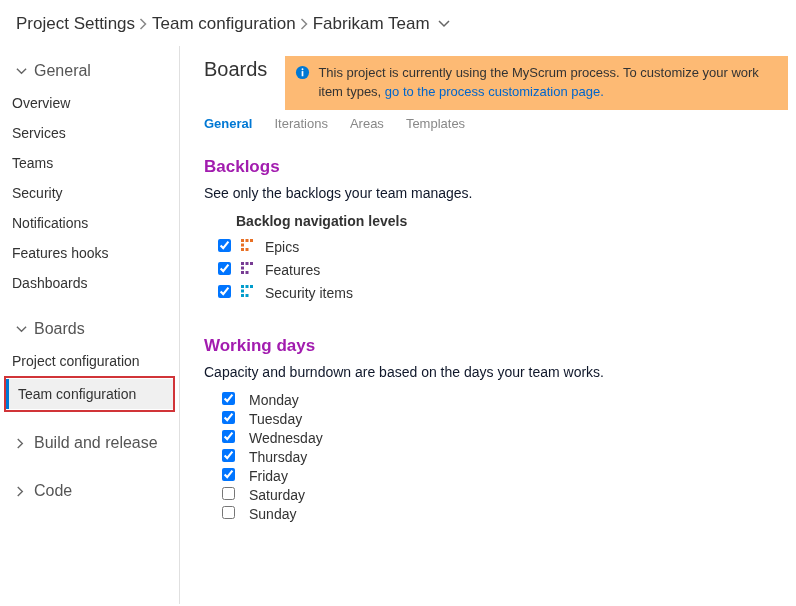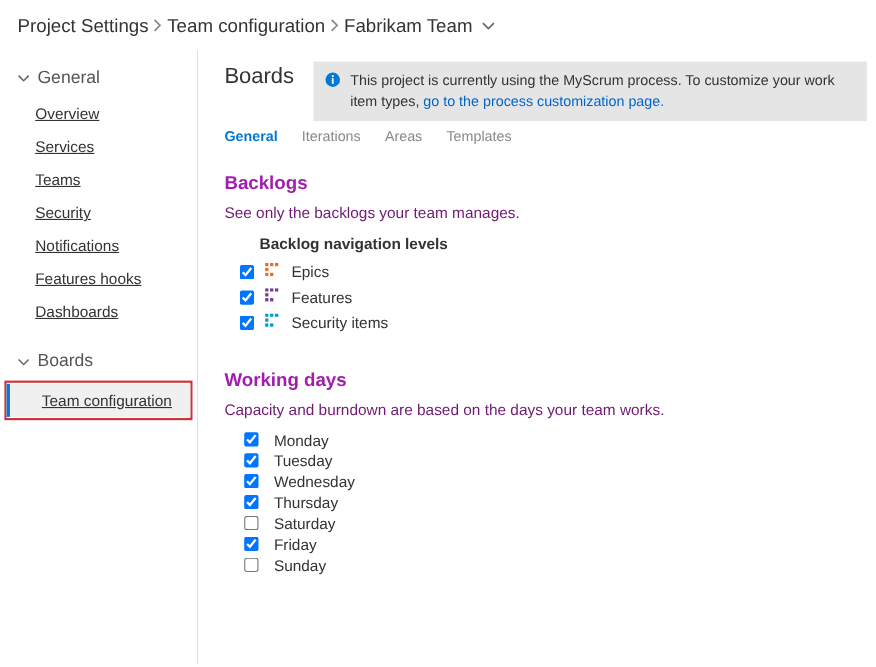--- a/index.html
+++ b/index.html
@@ -34,26 +34,25 @@
     display: flex;
     align-items: center;
     gap: 6px;
     padding: 8px 16px;
     font-size: 16px;
     color: #555;
     cursor: pointer;
   }
   .group-header .chev-sm { display:inline-flex; width:12px; }
   .sidebar-item {
-    padding: 7px 4px 7px 32px;
+    padding: 7px 4px 7px 12px;
     font-size: 14px;
     color: #333;
     cursor: pointer;
     position: relative;
-    text-decoration: underline;
   }
   .sidebar-item.active {
     background: #f0f0f0;
   }
   .sidebar-item.active::before {
     content: "";
     position: absolute;
     left: 0; top: 0; bottom: 0;
     width: 3px;
     background: #0078d4;
@@ -69,21 +68,21 @@
     overflow: auto;
   }
   .main-top { display:flex; gap: 18px; align-items: flex-start; margin-bottom: 6px;}
   .main-title {
     font-size: 20px;
     color: #333;
     padding-top: 2px;
   }
   .info-banner {
     flex: 1;
-    background: #e5e5e5;
+    background: #fdba74;
     padding: 8px 10px;
     font-size: 13px;
     color: #333;
     display: flex;
     gap: 8px;
     align-items: flex-start;
     line-height: 1.45;
   }
   .info-banner svg { flex-shrink:0; margin-top:1px; }
   .info-banner a { color: #0066cc; text-decoration: none; cursor: pointer; }
@@ -97,32 +96,32 @@
   .tab { cursor: pointer; }
   .tab.active { color: #0078d4; font-weight: 600; }
   .section-title {
     font-size: 17px;
     font-weight: 600;
     color: #a21caf;
     margin-bottom: 8px;
   }
   .section-desc {
     font-size: 14px;
-    color: #701a75;
+    color: #0f172a;
     margin-bottom: 12px;
   }
   .sub-title {
     font-weight: 600;
     font-size: 14px;
     margin-bottom: 10px;
     padding-left: 32px;
   }
   .check-row {
     display: flex;
-    align-items: center;
+    align-items: flex-start;
     gap: 10px;
     margin-left: 14px;
     margin-bottom: 6px;
     font-size: 14px;
   }
   .check-row.compact { margin-bottom: 3px; margin-left:18px; gap:14px; }
   .check-row input { margin:0; }
   .section-gap { height: 28px; }
 </style>
 </head>
@@ -174,29 +173,46 @@
     <div style="height:14px"></div>
 
     <div class="group-header">
       <span class="chev-sm">
         <svg width="11" height="9" viewBox="0 0 12 8">
             <path d="M1 1l5 5 5-5" stroke="#666" stroke-width="1.5" fill="none"></path>
           </svg>
       </span>
       <span>Boards</span>
     </div>
+    <div class="sidebar-item">Project configuration</div>
     <div class="highlight-box">
       <div class="sidebar-item active">Team configuration</div>
     </div>
 
     <div style="height:14px"></div>
 
+    <div class="group-header">
+      <span class="chev-sm">
+        <svg width="9" height="11" viewBox="0 0 8 12">
+            <path d="M1 1l5 5-5 5" stroke="#666" stroke-width="1.5" fill="none"></path>
+          </svg>
+      </span>
+      <span>Build and release</span>
+    </div>
 
     <div style="height:14px"></div>
 
+    <div class="group-header">
+      <span class="chev-sm">
+        <svg width="9" height="11" viewBox="0 0 8 12">
+            <path d="M1 1l5 5-5 5" stroke="#666" stroke-width="1.5" fill="none"></path>
+          </svg>
+      </span>
+      <span>Code</span>
+    </div>
 
   </div>
 
   <div class="main">
 
     <div class="main-top">
       <div class="main-title">Boards</div>
       <div class="info-banner">
         <svg width="15" height="15" viewBox="0 0 16 16">
           <circle cx="8" cy="8" r="7" fill="#0078d4"></circle>
@@ -278,26 +294,26 @@
     </div>
     <div class="check-row compact">
       <input type="checkbox" checked="" style="">
       <span>Wednesday</span>
     </div>
     <div class="check-row compact">
       <input type="checkbox" checked="" style="">
       <span>Thursday</span>
     </div>
     <div class="check-row compact">
+      <input type="checkbox" checked="" style="">
+      <span>Friday</span>
+    </div>
+    <div class="check-row compact">
       <input type="checkbox" style="">
       <span>Saturday</span>
     </div>
     <div class="check-row compact">
-      <input type="checkbox" checked="" style="">
-      <span>Friday</span>
-    </div>
-    <div class="check-row compact">
       <input type="checkbox" style="">
       <span>Sunday</span>
     </div>
 
   </div>
 </div>
 
 </body></html>

